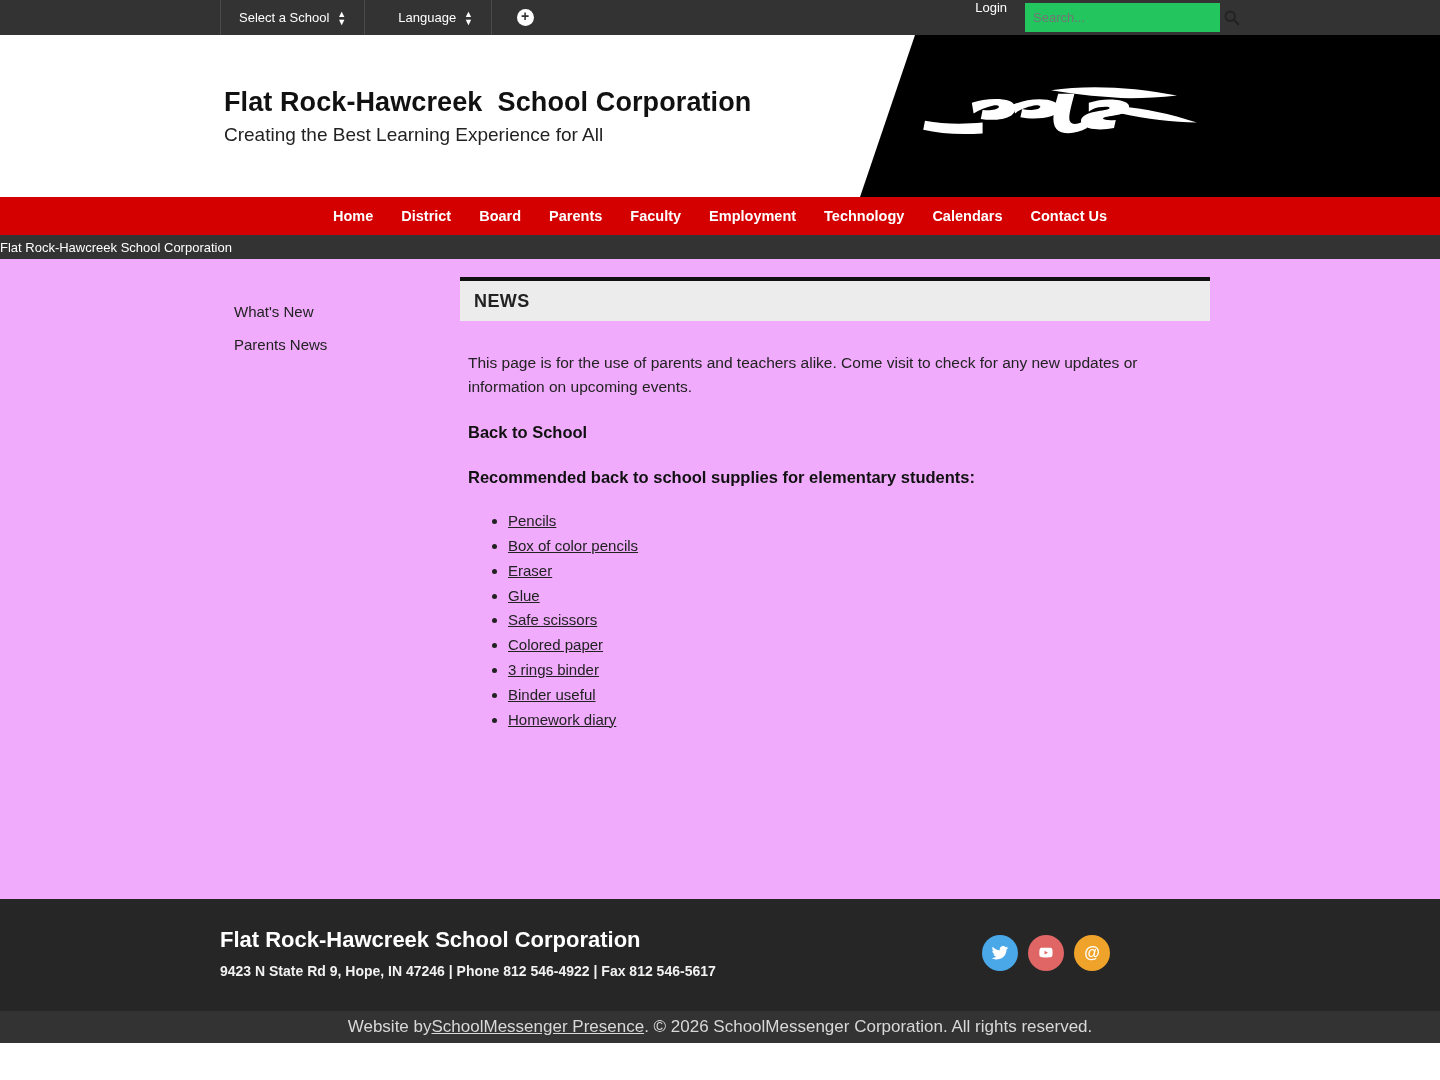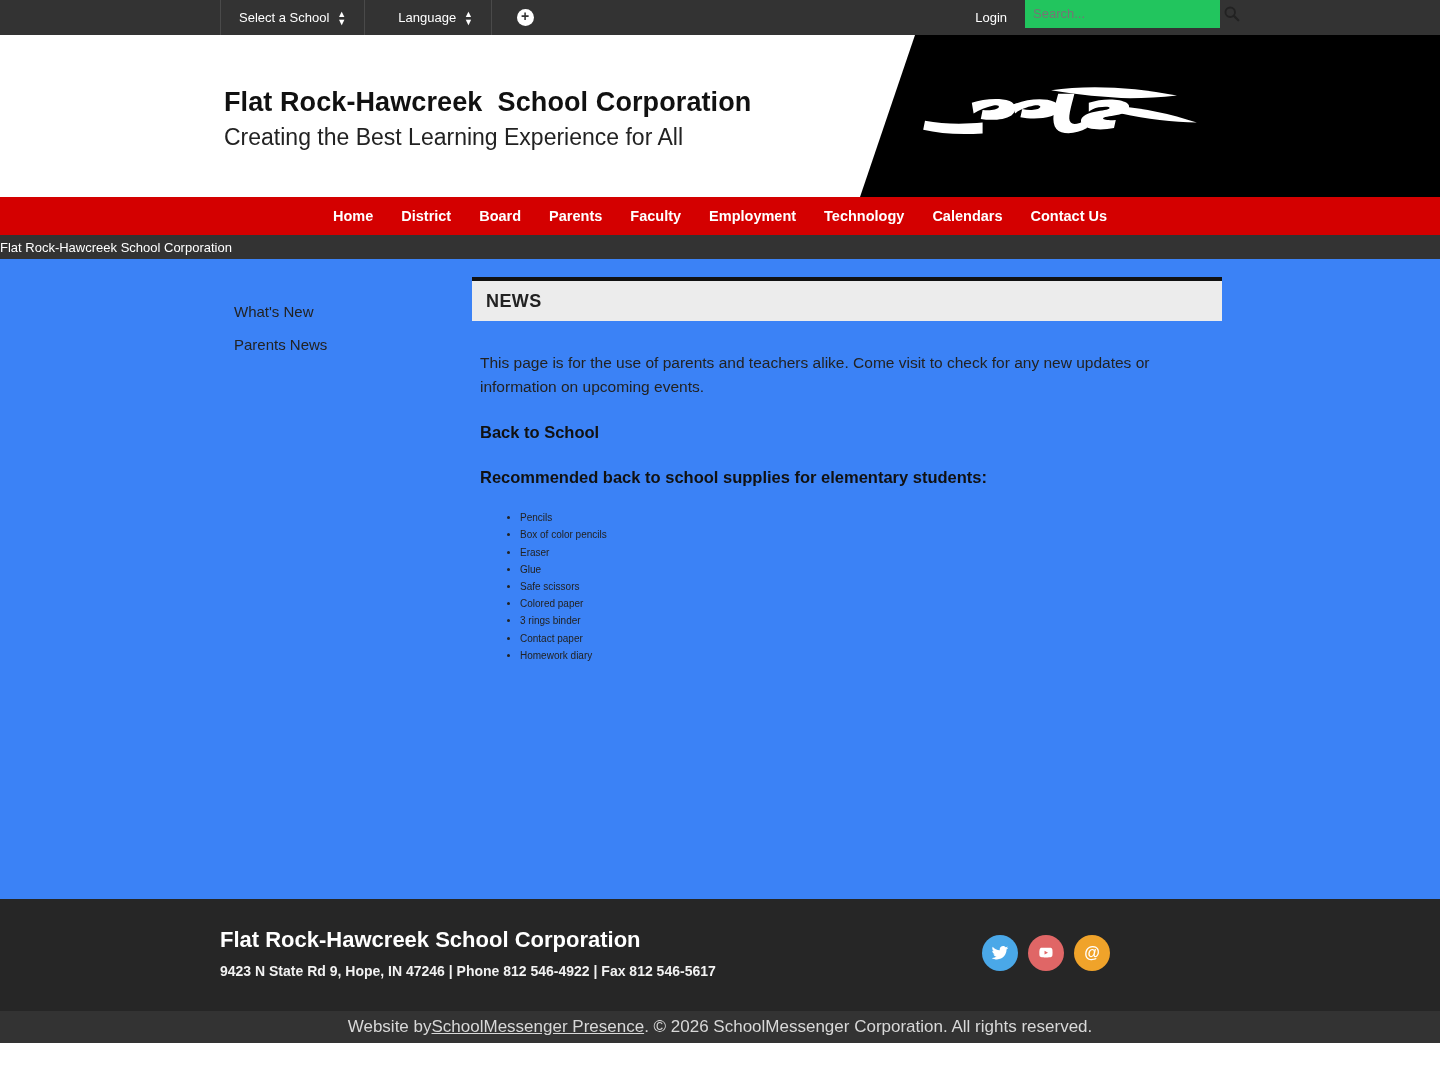--- a/index.html
+++ b/index.html
@@ -56,21 +56,21 @@
     background: #ffffff;
     color: #333333;
     font-size: 14px;
     font-weight: bold;
     line-height: 15px;
     text-align: center;
   }
   .topbar-right {
     margin-left: auto;
     display: flex;
-    align-items: center;
+    align-items: flex-start;
   }
   .login-link {
     display: flex;
     align-items: center;
     padding: 0 18px;
     color: #ffffff;
     font-size: 13px;
     text-decoration: none;
     cursor: pointer;
   }
@@ -120,21 +120,21 @@
     left: 224px; top: 52px;
   }
   .site-title {
     font-size: 27px;
     font-weight: bold;
     color: #111;
     letter-spacing: .1px;
     white-space: pre;
   }
   .site-tagline {
-    font-size: 23px;
+    font-size: 19px;
     color: #222;
     margin-top: 6px;
   }
   .jets-logo {
     position: absolute;
     right: 220px; top: 48px;
     width: 320px; height: 72px;
     display: flex; align-items: center; justify-content: center;
   }
   .jets-logo svg { width: 100%; height: 100%; }
@@ -168,22 +168,21 @@
     color: #ffffff;
     font-size: 13px;
     padding-left: 0px;
   }
 
   
   .page {
     display: flex;
     padding: 0 0 0 0;
     min-height: 640px;
-    background: #3b82f6;
-    gap: 12px;
+    background: #f0abfc;
   }
   .sidebar {
     width: 460px;
     padding-top: 36px;
   }
   .sidebar-item {
     display: block;
     padding: 8px 0 8px 234px;
     font-size: 15px;
     color: #222;
@@ -219,21 +218,22 @@
     font-size: 16.5px;
     font-weight: bold;
     margin: 0 0 20px 0;
     color: #111;
   }
   .content-body ul {
     margin: 0; padding-left: 40px;
   }
   .content-body li {
     margin: 0 0 2px 0;
-    font-size: 10px;
+    font-size: 15px;
+    text-decoration: underline;
   }
   sup { font-size: 10px; vertical-align: super; }
 
   
   .footer {
     background: #262626;
     height: 112px;
     position: relative;
     padding: 28px 220px 0 220px;
     color: #ffffff;
@@ -365,21 +365,21 @@
       <h3>Back to School</h3>
       <h3>Recommended back to school supplies for elementary students:</h3>
       <ul>
         <li>Pencils</li>
         <li>Box of color pencils</li>
         <li>Eraser</li>
         <li>Glue</li>
         <li>Safe scissors</li>
         <li>Colored paper</li>
         <li>3 rings binder</li>
-        <li>Contact paper</li>
+        <li>Binder useful</li>
         <li>Homework diary</li>
       </ul>
     </div>
   </div>
 </div>
 
 <div class="footer">
   <div class="footer-name">Flat Rock-Hawcreek School Corporation</div>
   <div class="footer-address">9423 N State Rd 9, Hope, IN 47246 | Phone 812 546-4922 | Fax 812 546-5617</div>
   <div class="social">

